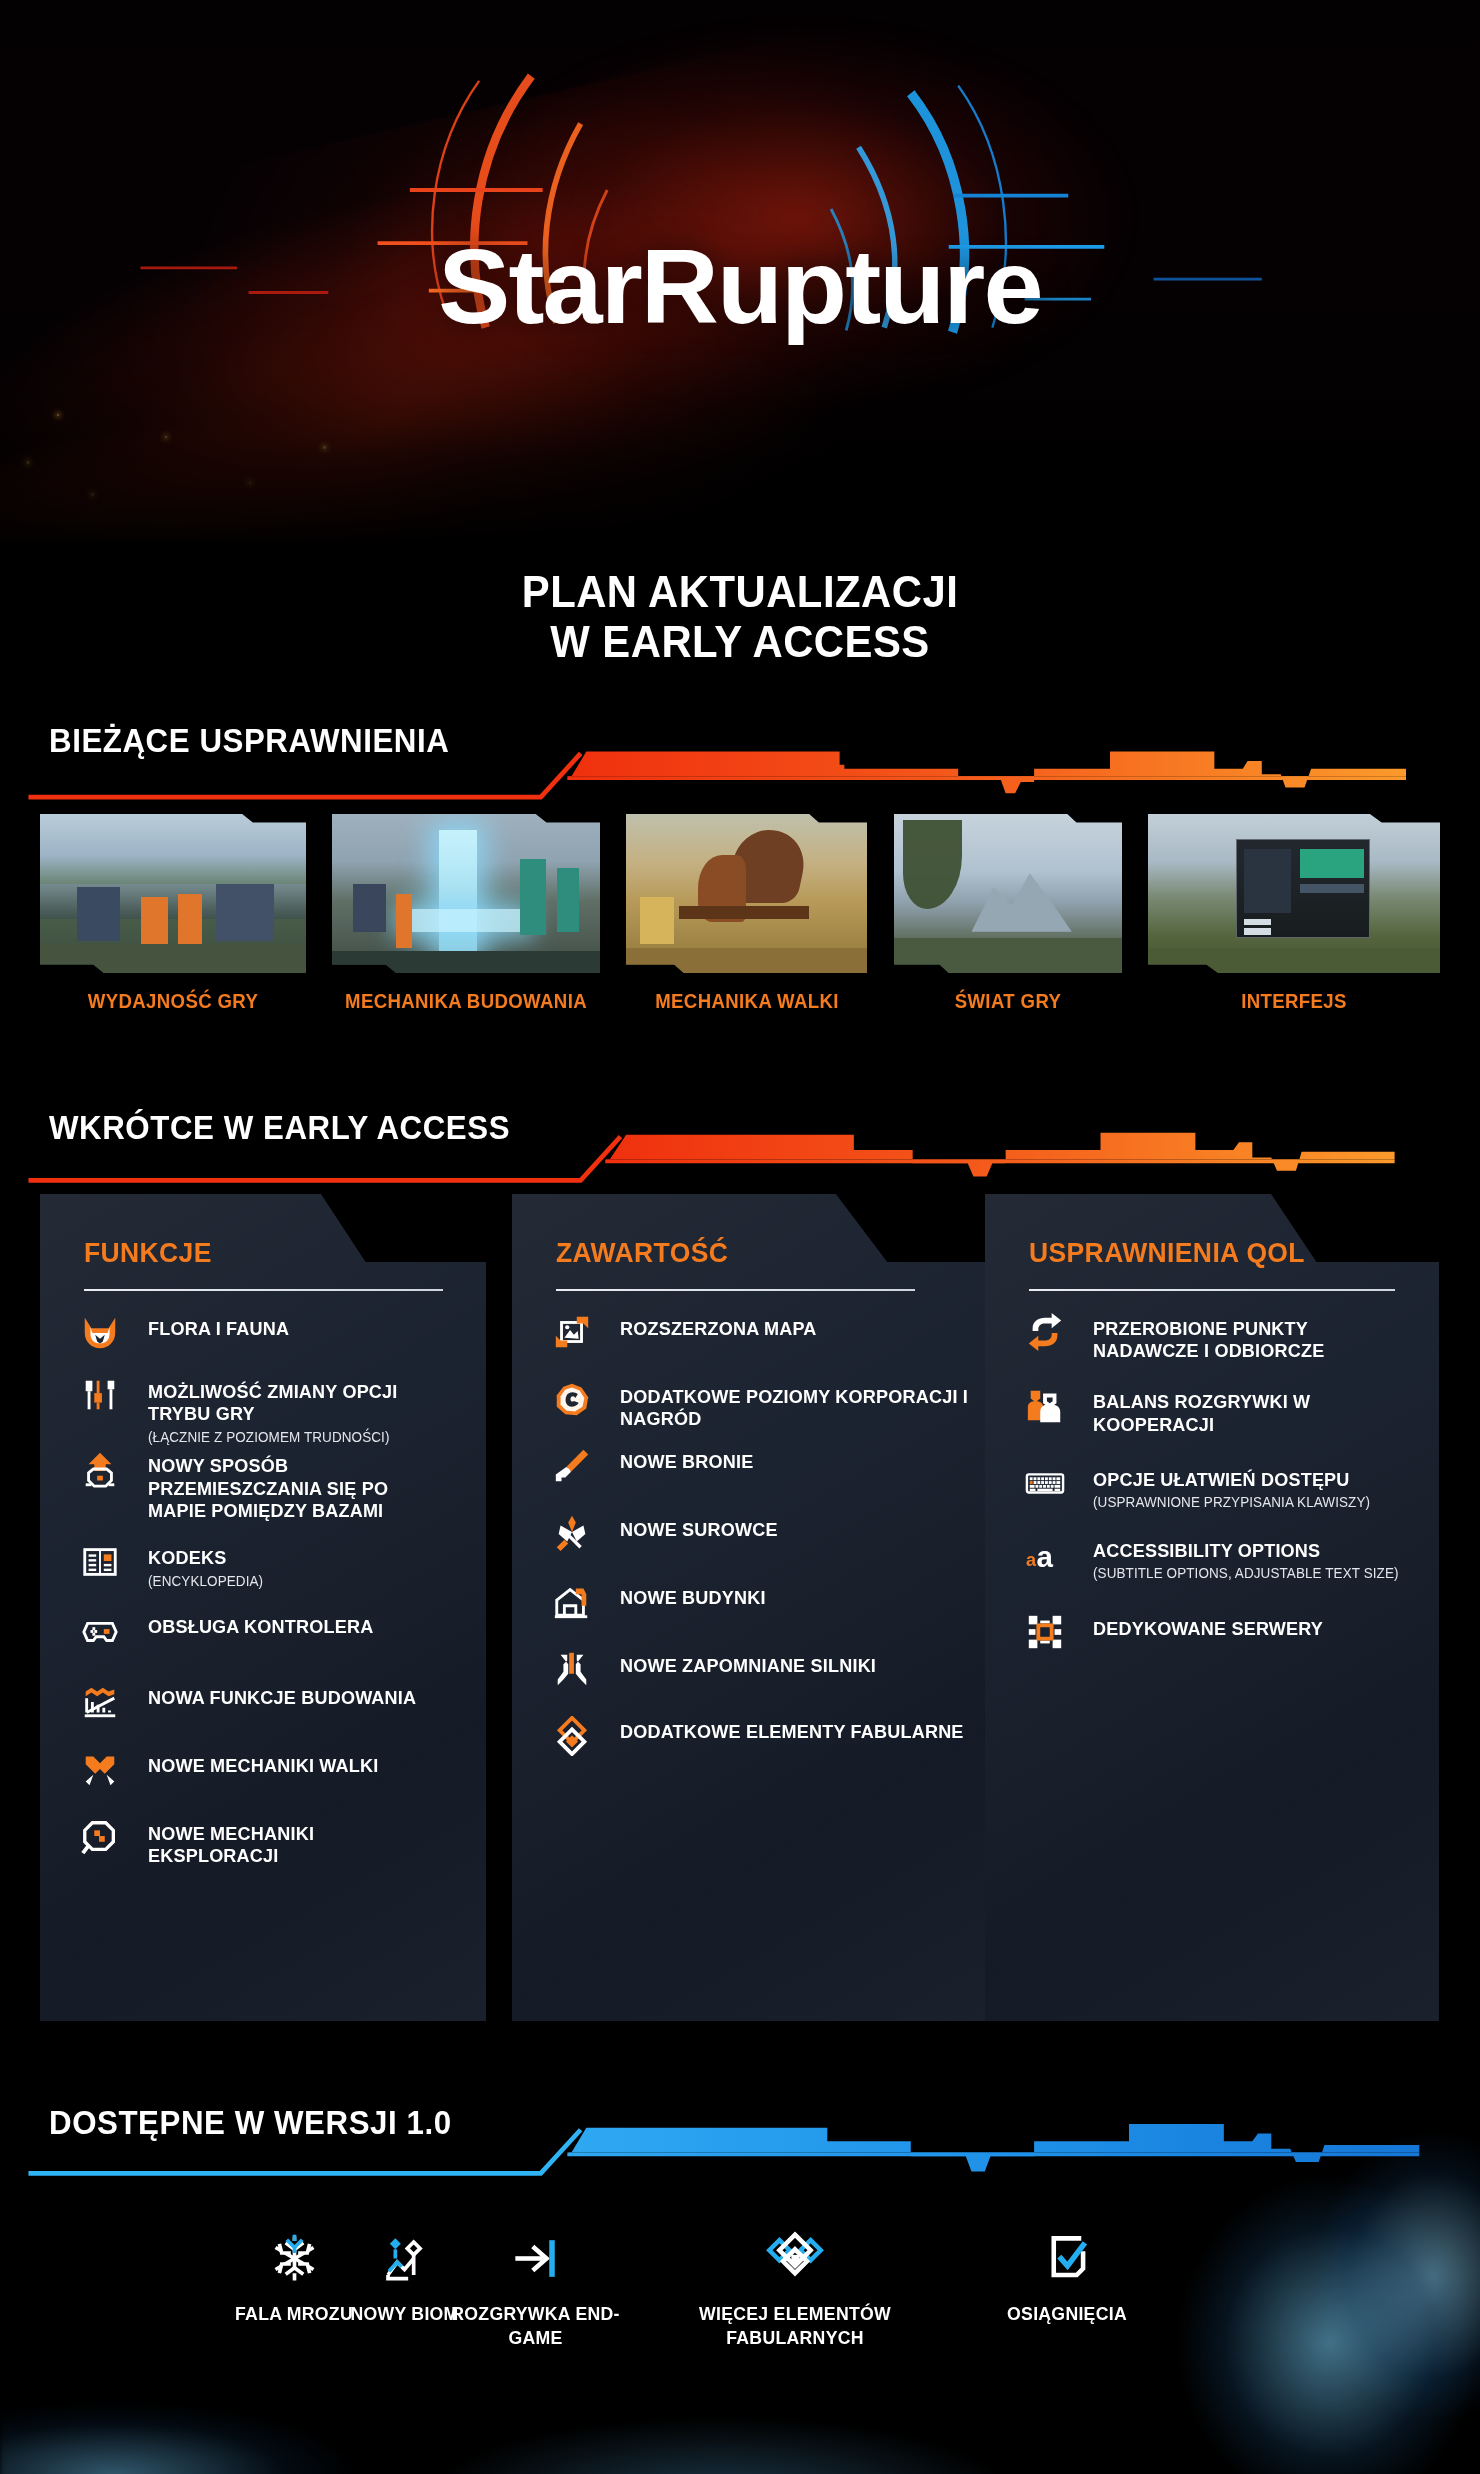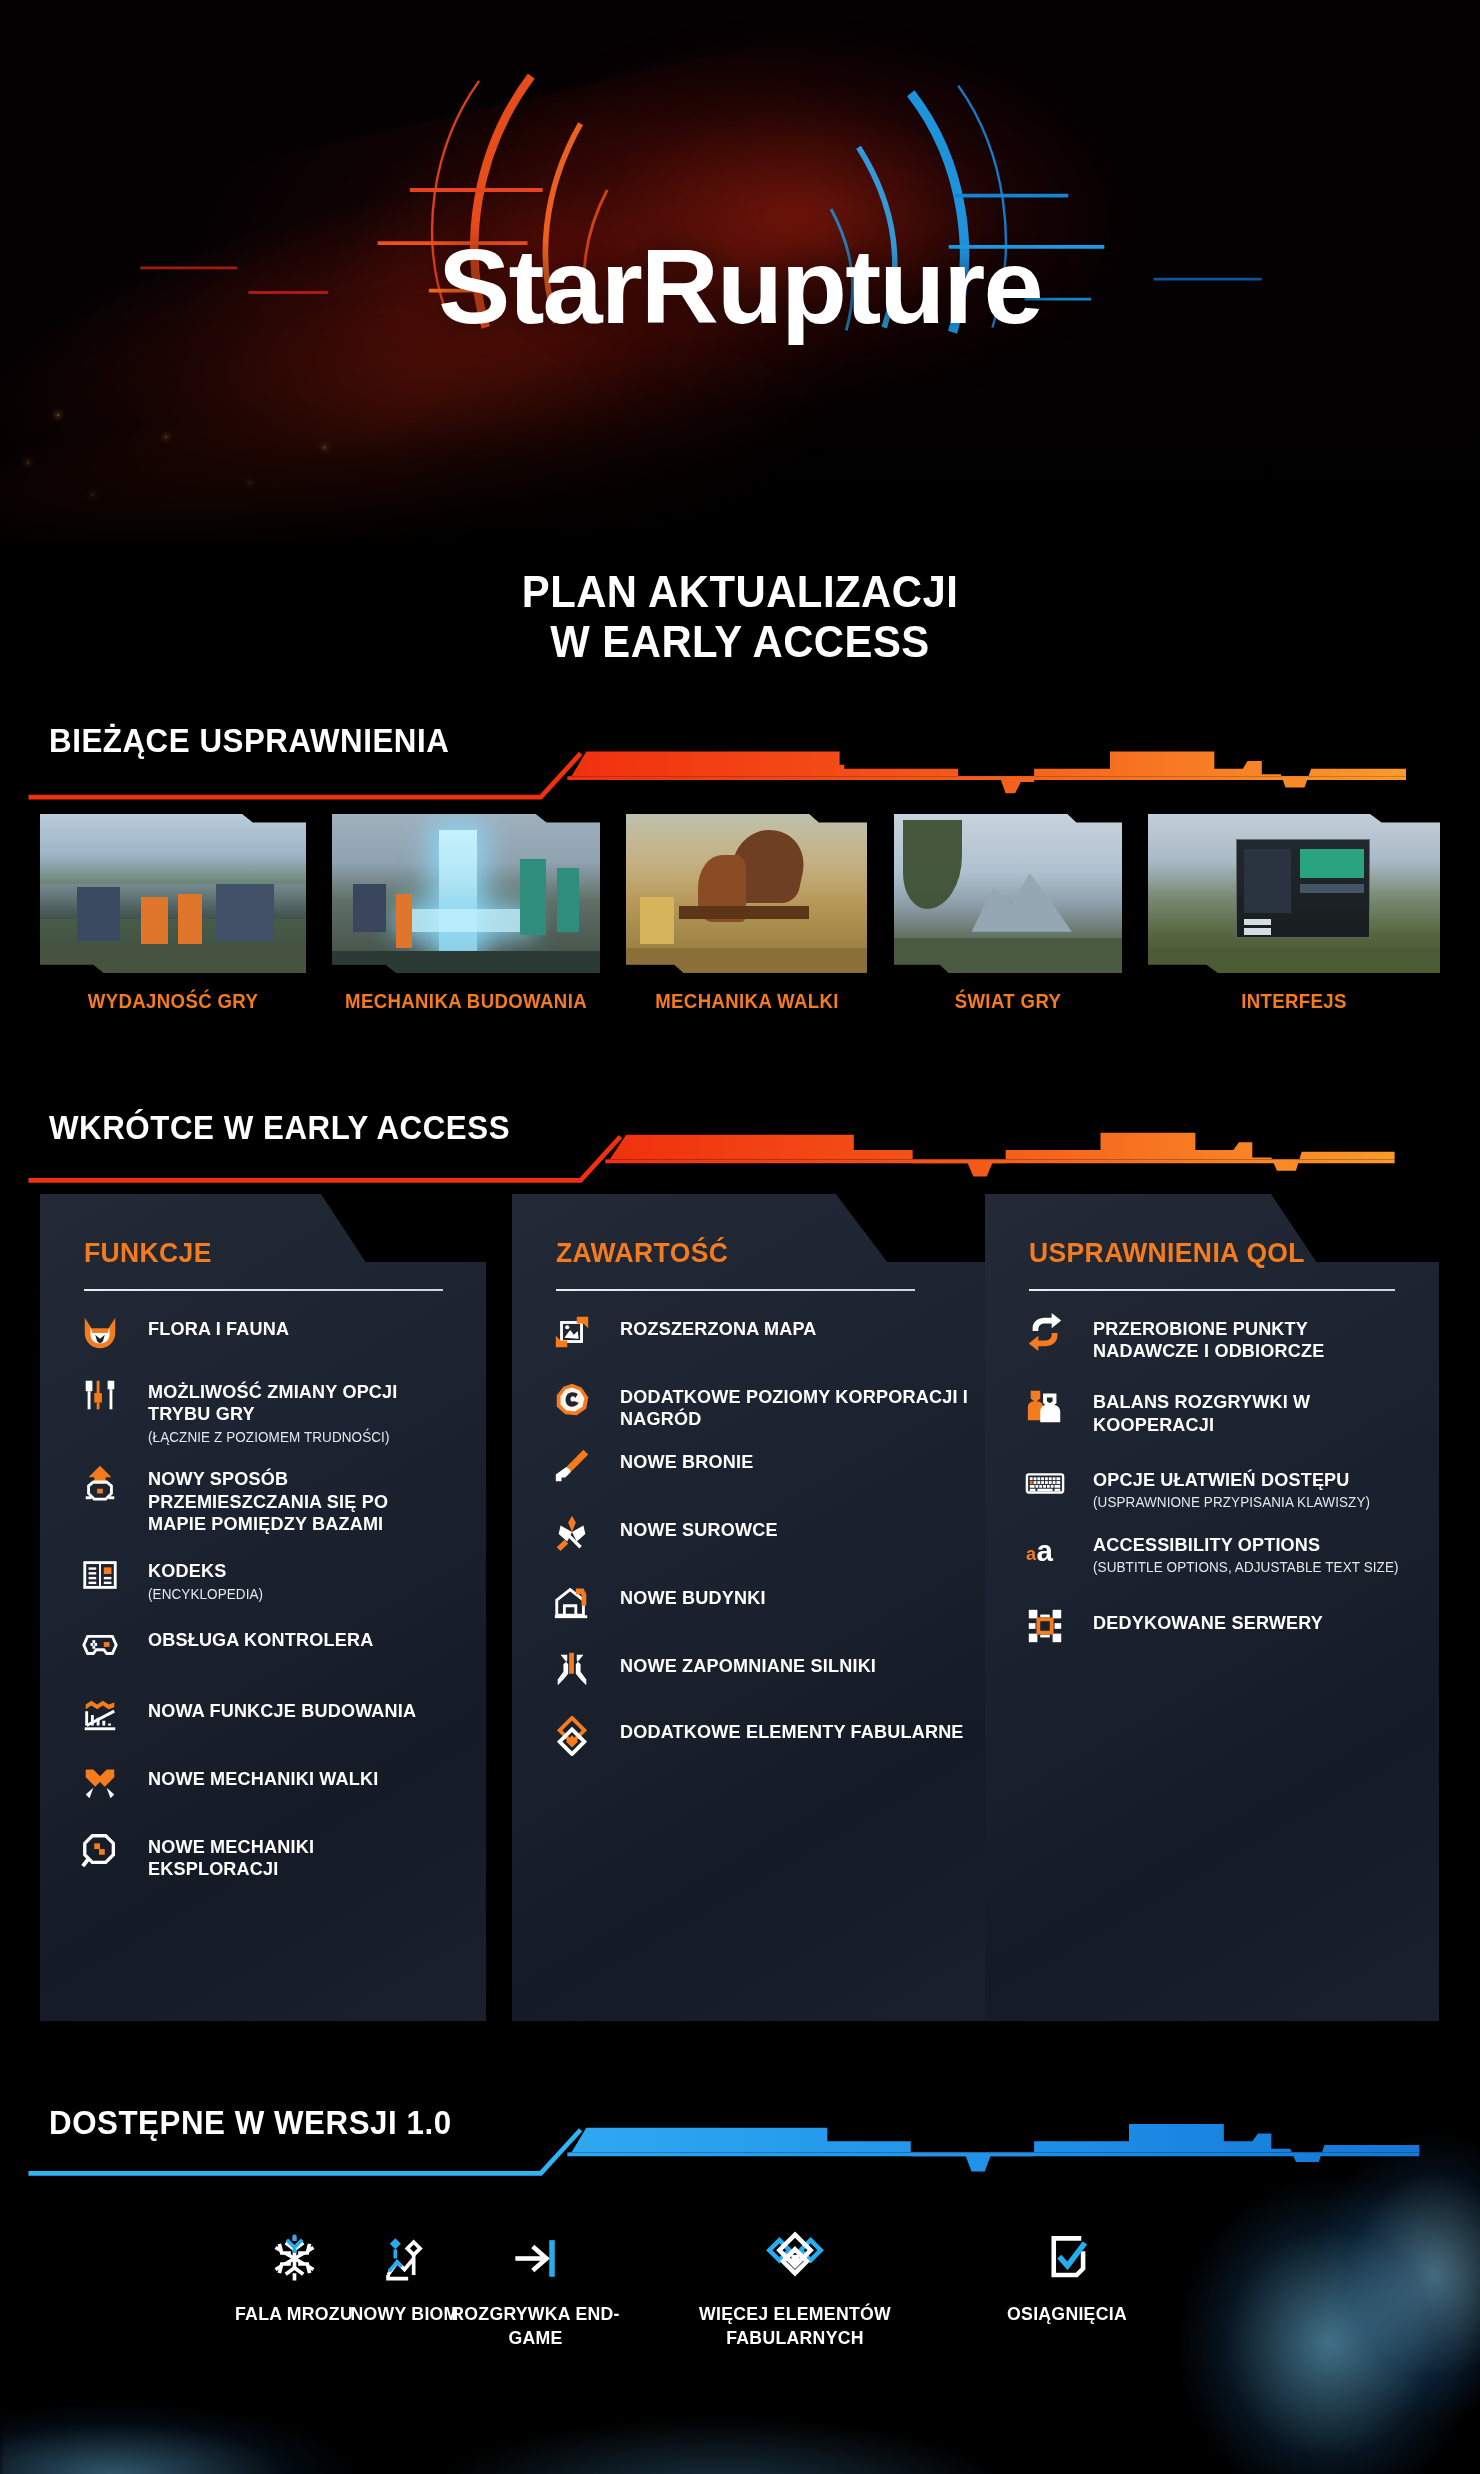--- a/index.html
+++ b/index.html
@@ -293,21 +293,21 @@
             <path d="M5 6 L12 17 L30 17 L37 6 L37 22 C37 31 30 38 21 38 C12 38 5 31 5 22 Z" fill="#F57B1F"></path>
             <path d="M11 16 L13 22 L29 22 L31 16 L31 23 C31 29 27 33 21 33 C15 33 11 29 11 23 Z" fill="#fff"></path>
             <path d="M16 24 L21 28 L26 24 L24 31 L21 33 L18 31 Z" fill="#1E2531"></path>
           </svg>
         </div>
         <div class="txt">
           <div class="t1">FLORA I FAUNA</div>
         </div>
       </div>
 
-      <div class="item" style="margin-bottom:19px;">
+      <div class="item" style="margin-bottom:6px;">
         <div class="ico">
           <svg viewBox="0 0 42 42" width="40" height="40">
             <rect x="6" y="6" width="7" height="11" fill="#fff"></rect>
               <rect x="8" y="17" width="3" height="19" fill="#fff"></rect>
             <rect x="17.5" y="6" width="3" height="13" fill="#F57B1F"></rect>
               <rect x="15" y="19" width="8" height="10" fill="#F57B1F"></rect>
               <rect x="17.5" y="29" width="3" height="7" fill="#F57B1F"></rect>
             <rect x="29" y="6" width="7" height="9" fill="#fff"></rect>
               <rect x="31" y="15" width="3" height="21" fill="#fff"></rect>
           </svg>
@@ -543,21 +543,21 @@
             <path d="M19 8 L33 8 L33 18 L26 23 L19 18 Z" fill="#fff"></path>
             <path d="M16 27 C16 22, 20 19, 26 19 C32 19, 37 22, 37 27 L37 38 L16 38 Z" fill="#fff"></path>
             <path d="M23 12 L29 12 L29 16 L26 18 L23 16 Z" fill="#1E2531"></path>
           </svg>
         </div>
         <div class="txt">
           <div class="t1">BALANS ROZGRYWKI W KOOPERACJI</div>
         </div>
       </div>
 
-      <div class="item" style="margin-bottom:19px;">
+      <div class="item" style="margin-bottom:25px;">
         <div class="ico">
           <svg viewBox="0 0 42 42" width="40" height="40">
             <rect x="2" y="12" width="38" height="19" rx="2" fill="none" stroke="#fff" stroke-width="2.5"></rect>
             <g fill="#fff">
               <rect x="5" y="15" width="3" height="3"></rect>
                 <rect x="9" y="15" width="3" height="3"></rect>
                 <rect x="13" y="15" width="3" height="3"></rect>
               <rect x="17" y="15" width="3" height="3"></rect>
                 <rect x="21" y="15" width="3" height="3"></rect>
                 <rect x="25" y="15" width="3" height="3"></rect>

